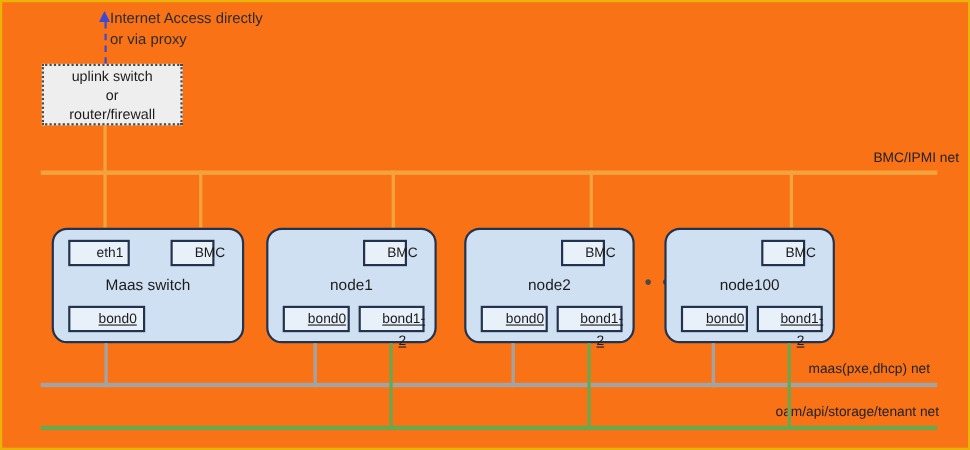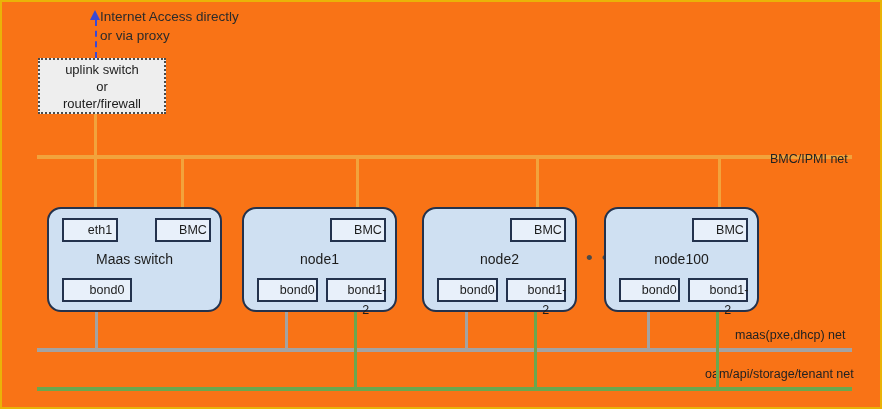--- a/index.html
+++ b/index.html
@@ -72,21 +72,21 @@
   }
   #bus-bmc   { top: 153px; background: #f2a33c; }
   #bus-maas  { top: 346px; background: #a3a3a3; }
   #bus-oam   { top: 385px; background: #6aa84f; }
 
   .bus-label {
     font-size: 12.5px;
     color: #222222;
     white-space: nowrap;
   }
-  #label-bmc  { left: 768px; top: 134px; margin-top: 16px; }
+  #label-bmc  { left: 792px; top: 134px; }
   #label-maas { left: 733px; top: 326px; }
   #label-oam  { left: 703px; top: 365px; }
 
   
   .vline { width: 3px; }
   .v-orange { background: #f2a33c; }
   .v-gray   { background: #a3a3a3; }
   .v-green  { background: #6aa84f; }
 
   
@@ -111,23 +111,23 @@
     border: 2px solid #23324d;
     background: #e8f0fa;
     font-size: 12.5px;
     text-align: center;
     line-height: 20px;
     height: 24px;
     box-sizing: border-box;
     color: #1c1c1c;
     padding-left: 20px;
   }
-  .port.bmc  { top: 9px; width: 56px; }
+  .port.bmc  { top: 9px; width: 40px; }
   .port.eth  { top: 9px; width: 56px; left: 13px; }
-  .port.bond { bottom: 8px; height: 24px; }
+  .port.bond { bottom: 8px; height: 24px; text-decoration: underline; }
 
   #ellipsis {
     left: 568px;
     top: 245px;
     font-size: 19px;
     letter-spacing: 2px;
     color: #4a4a4a;
   }
 </style>
 </head>

